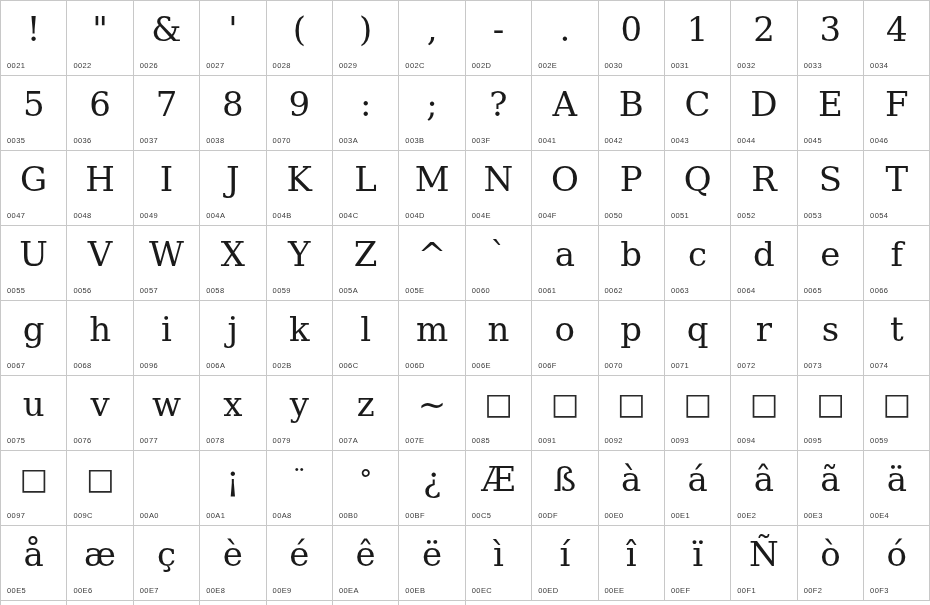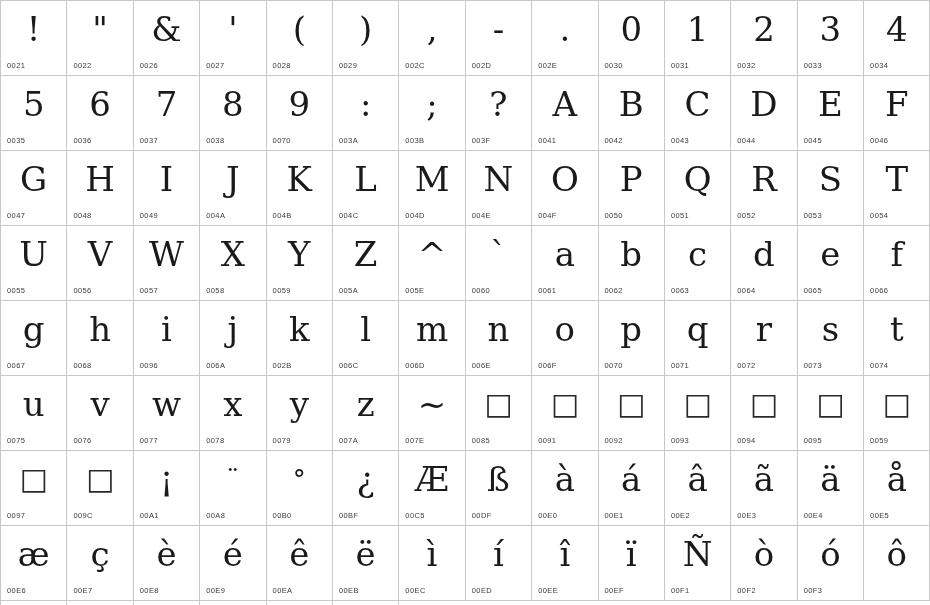--- a/index.html
+++ b/index.html
@@ -402,20 +402,24 @@
     </div>
     <div class="cell">
       <div class="glyph box">□</div>
       <div class="code">0097</div>
     </div>
     <div class="cell">
       <div class="glyph box">□</div>
       <div class="code">009C</div>
     </div>
     <div class="cell">
+      <div class="glyph"></div>
+      <div class="code">00A0</div>
+    </div>
+    <div class="cell">
       <div class="glyph">¡</div>
       <div class="code">00A1</div>
     </div>
     <div class="cell">
       <div class="glyph small">¨</div>
       <div class="code">00A8</div>
     </div>
     <div class="cell">
       <div class="glyph small">°</div>
       <div class="code">00B0</div>

